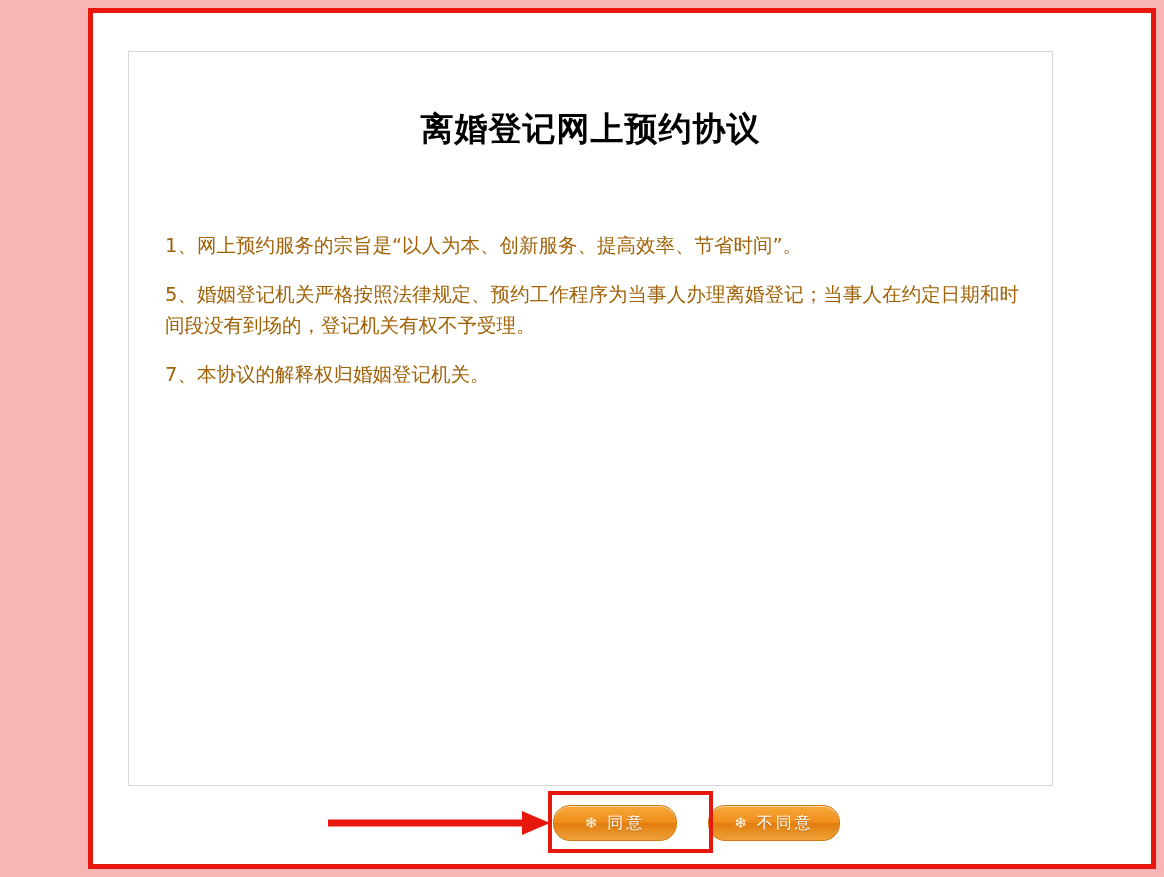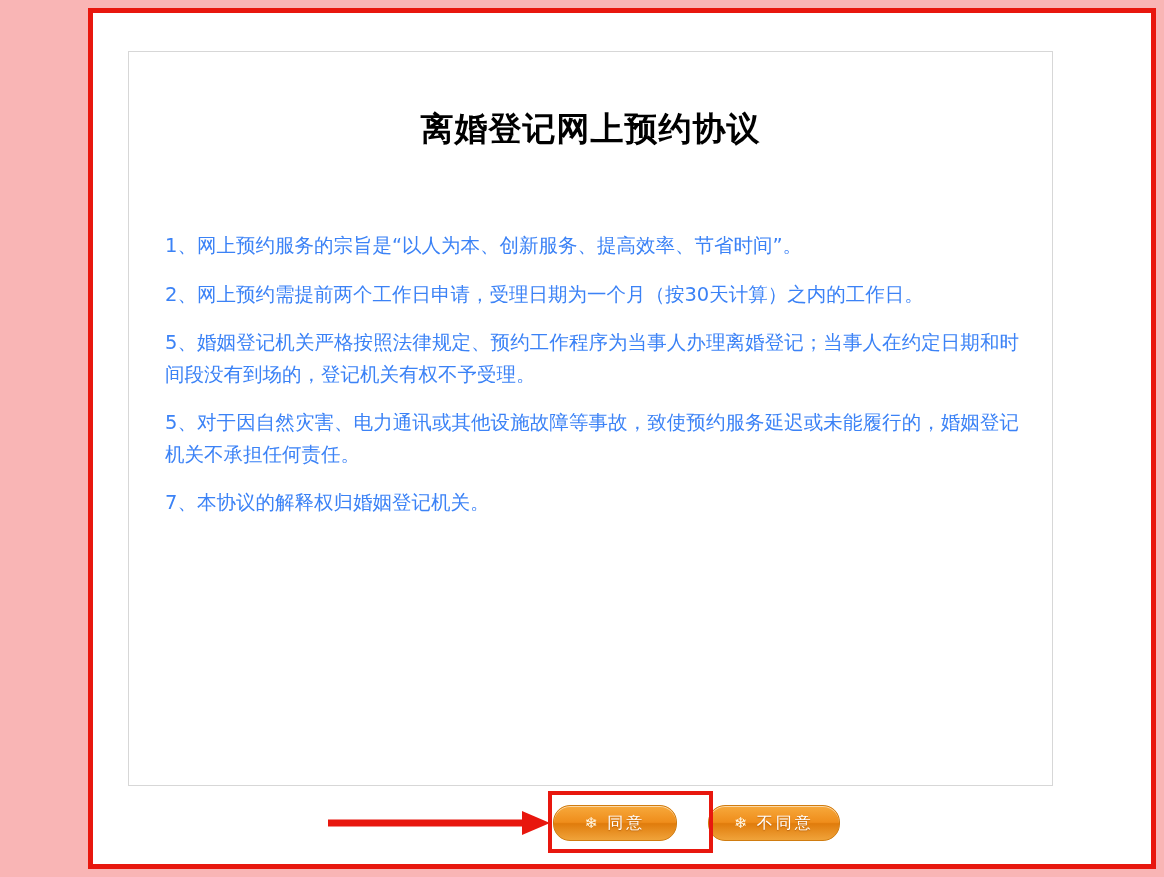--- a/index.html
+++ b/index.html
@@ -62,21 +62,21 @@
   #clause-list {
     margin: 0;
     padding: 0 33px 0 36px;
     list-style: none;
     margin-top: 78px;
   }
   #clause-list li {
     font-family: "DejaVu Sans", "Liberation Sans", sans-serif;
     font-size: 19.5px;
     line-height: 1.62;
-    color: #3b82f6;
+    color: #a16207;
     margin-bottom: 17px;
     text-align: justify;
   }
   
   #button-row {
     position: absolute;
     left: 35px;
     top: 782px;
     width: 925px;
     height: 60px;
@@ -142,23 +142,21 @@
 <div id="page">
 
   <div id="red-frame">
     <div id="content-area">
 
       <div id="agreement-card">
         <div id="agreement-title">离婚登记网上预约协议</div>
 
         <ul id="clause-list">
           <li>1、网上预约服务的宗旨是“以人为本、创新服务、提高效率、节省时间”。</li>
-          <li>2、网上预约需提前两个工作日申请，受理日期为一个月（按30天计算）之内的工作日。</li>
           <li>5、婚姻登记机关严格按照法律规定、预约工作程序为当事人办理离婚登记；当事人在约定日期和时间段没有到场的，登记机关有权不予受理。</li>
-          <li>5、对于因自然灾害、电力通讯或其他设施故障等事故，致使预约服务延迟或未能履行的，婚姻登记机关不承担任何责任。</li>
           <li>7、本协议的解释权归婚姻登记机关。</li>
         </ul>
       </div>
 
       <div id="button-row">
         <div id="agree-button" class="pill-button">
           <span class="flower-icon">❄</span>
           <span>同意</span>
         </div>
         <div id="disagree-button" class="pill-button">

